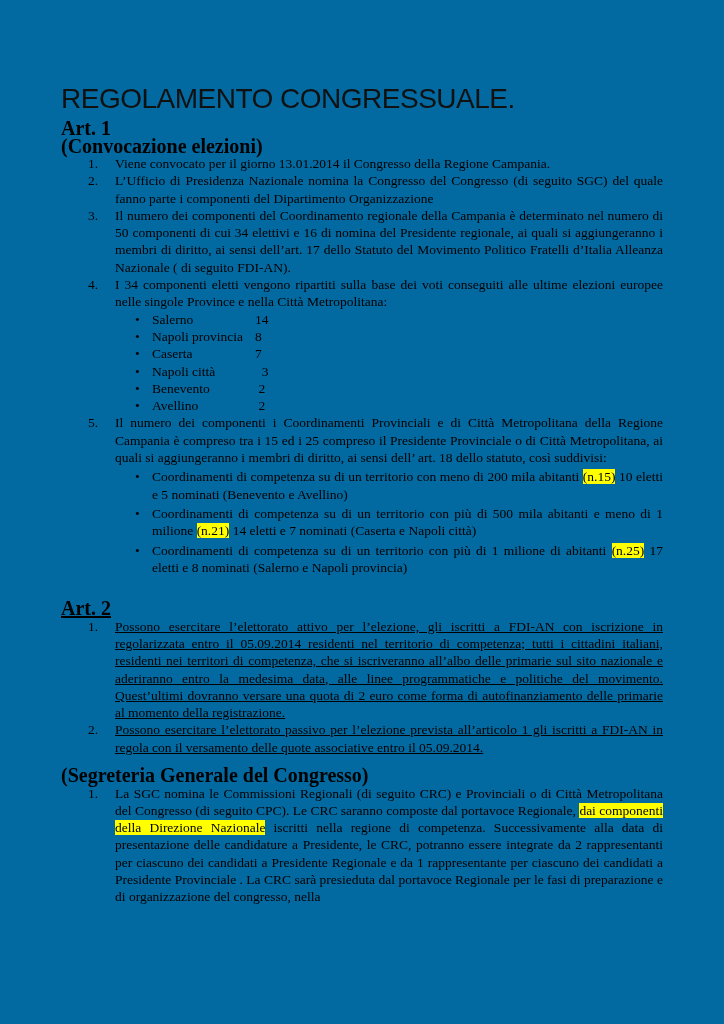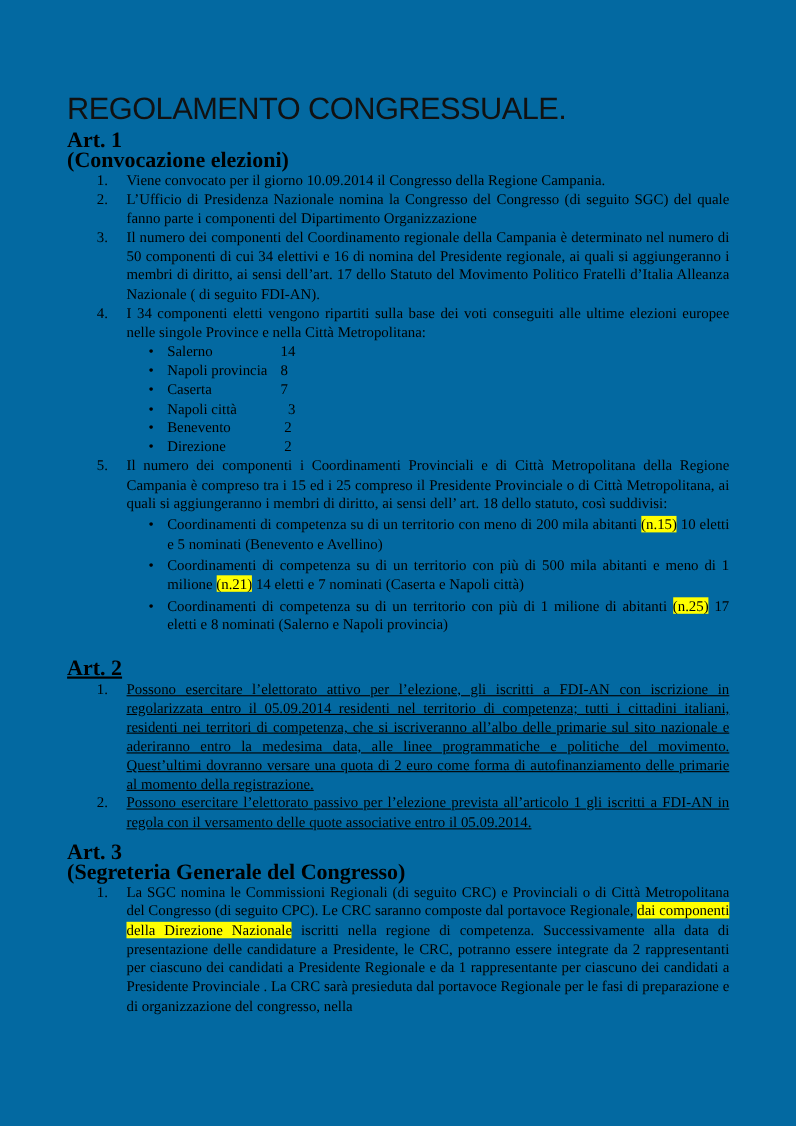--- a/index.html
+++ b/index.html
@@ -80,21 +80,21 @@
   <div class="content">
 
     <div class="doc-title">REGOLAMENTO CONGRESSUALE.</div>
 
     <div class="sec-art1">
       <div class="art-heading">Art. 1</div>
       <div class="art-subheading">(Convocazione elezioni)</div>
 
       <div class="num-item">
         <span class="marker">1.</span>
-        <span>Viene convocato per il giorno 10.09.2014 il Congresso della Regione Campania.</span>
+        <span>Viene convocato per il giorno 13.01.2014 il Congresso della Regione Campania.</span>
       </div>
       <div class="num-item">
         <span class="marker">2.</span>
         <span>L’Ufficio di Presidenza Nazionale nomina la Congresso  del Congresso (di seguito SGC) del quale fanno parte i componenti del Dipartimento Organizzazione</span>
       </div>
       <div class="num-item">
         <span class="marker">3.</span>
         <span>Il numero dei componenti del Coordinamento regionale della Campania è determinato nel numero di 50 componenti di cui 34 elettivi e 16 di nomina del Presidente regionale, ai quali si aggiungeranno i membri di diritto, ai sensi dell’art. 17 dello Statuto del Movimento Politico Fratelli d’Italia Alleanza Nazionale ( di seguito FDI-AN).</span>
       </div>
       <div class="num-item">
@@ -111,21 +111,21 @@
       <div class="prov-row">
         <span class="bullet">•</span><span class="prov-name">Caserta</span><span class="prov-val">7</span>
       </div>
       <div class="prov-row">
         <span class="bullet">•</span><span class="prov-name">Napoli città</span><span class="prov-val">  3</span>
       </div>
       <div class="prov-row">
         <span class="bullet">•</span><span class="prov-name">Benevento</span><span class="prov-val"> 2</span>
       </div>
       <div class="prov-row">
-        <span class="bullet">•</span><span class="prov-name">Direzione</span><span class="prov-val"> 2</span>
+        <span class="bullet">•</span><span class="prov-name">Avellino</span><span class="prov-val"> 2</span>
       </div>
 
       <div class="num-item">
         <span class="marker">5.</span>
         <span>Il numero dei componenti i Coordinamenti Provinciali e di Città Metropolitana della Regione Campania è compreso tra i 15 ed i 25 compreso il Presidente Provinciale o di Città Metropolitana, ai quali si aggiungeranno i membri di diritto, ai sensi dell’ art. 18 dello statuto, così suddivisi:</span>
       </div>
 
       <div class="coord-row">
         <span class="bullet">•</span><span>Coordinamenti di competenza su di un territorio con meno di 200 mila abitanti </span><span class="hl">(n.15)</span><span> 10 eletti e 5 nominati (Benevento e Avellino)</span>
       </div>
@@ -144,21 +144,20 @@
         <span class="marker">1.</span>
         <span>Possono esercitare l’elettorato attivo per l’elezione, gli iscritti a FDI-AN  con iscrizione in regolarizzata entro il 05.09.2014 residenti nel territorio di competenza; tutti i cittadini italiani, residenti nei territori di competenza, che si iscriveranno all’albo delle primarie sul sito nazionale e aderiranno entro la medesima data, alle linee programmatiche e politiche del movimento. Quest’ultimi dovranno versare una quota di 2 euro come forma di autofinanziamento delle primarie al momento della registrazione.</span>
       </div>
       <div class="num-item">
         <span class="marker">2.</span>
         <span>Possono esercitare l’elettorato passivo per l’elezione prevista all’articolo 1 gli iscritti a FDI-AN in regola con il versamento delle quote associative entro il 05.09.2014.</span>
       </div>
     </div>
 
     <div class="sec-art3">
-      <div class="art-heading">Art. 3</div>
       <div class="art-subheading">(Segreteria Generale del Congresso)</div>
 
       <div class="num-item">
         <span class="marker">1.</span>
         <span>La SGC nomina le Commissioni Regionali (di seguito CRC)  e Provinciali o di Città Metropolitana del Congresso (di seguito CPC). Le CRC saranno composte dal portavoce Regionale, </span><span class="hl">dai componenti della Direzione Nazionale</span><span> iscritti nella regione di competenza. Successivamente alla data di presentazione delle candidature a Presidente, le CRC, potranno essere integrate da 2 rappresentanti per ciascuno dei candidati a Presidente Regionale e da 1 rappresentante per ciascuno dei candidati a Presidente Provinciale . La CRC sarà presieduta dal portavoce Regionale per le fasi di preparazione e di organizzazione del congresso, nella</span>
       </div>
     </div>
 
   </div>
 </div>

